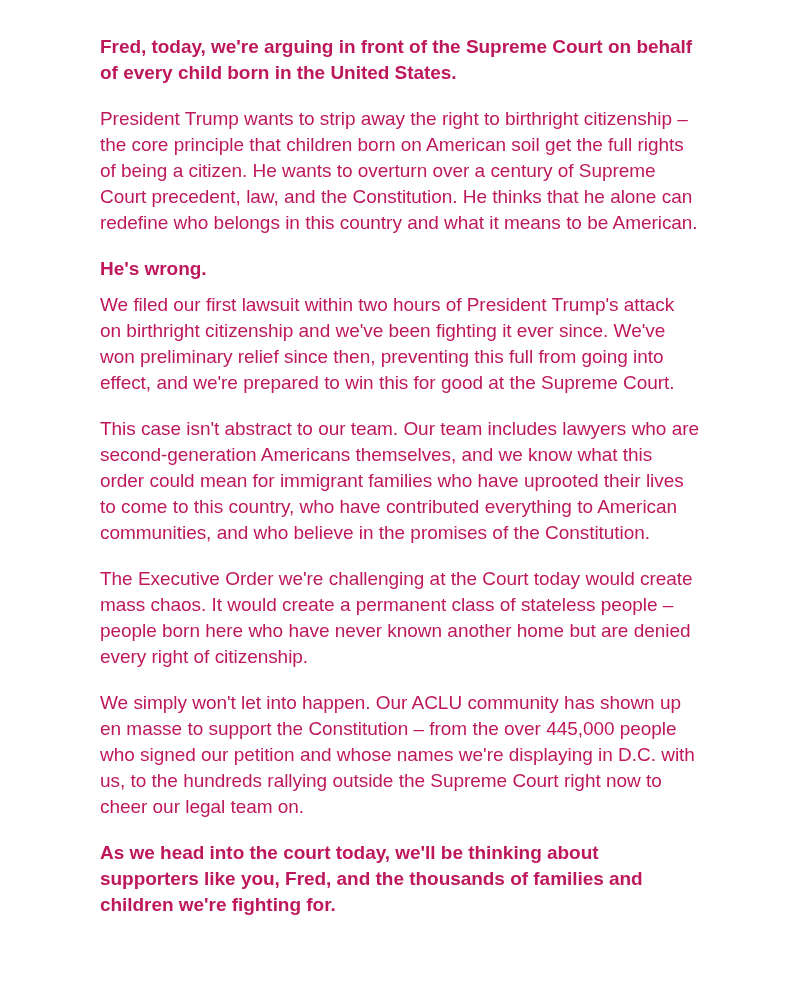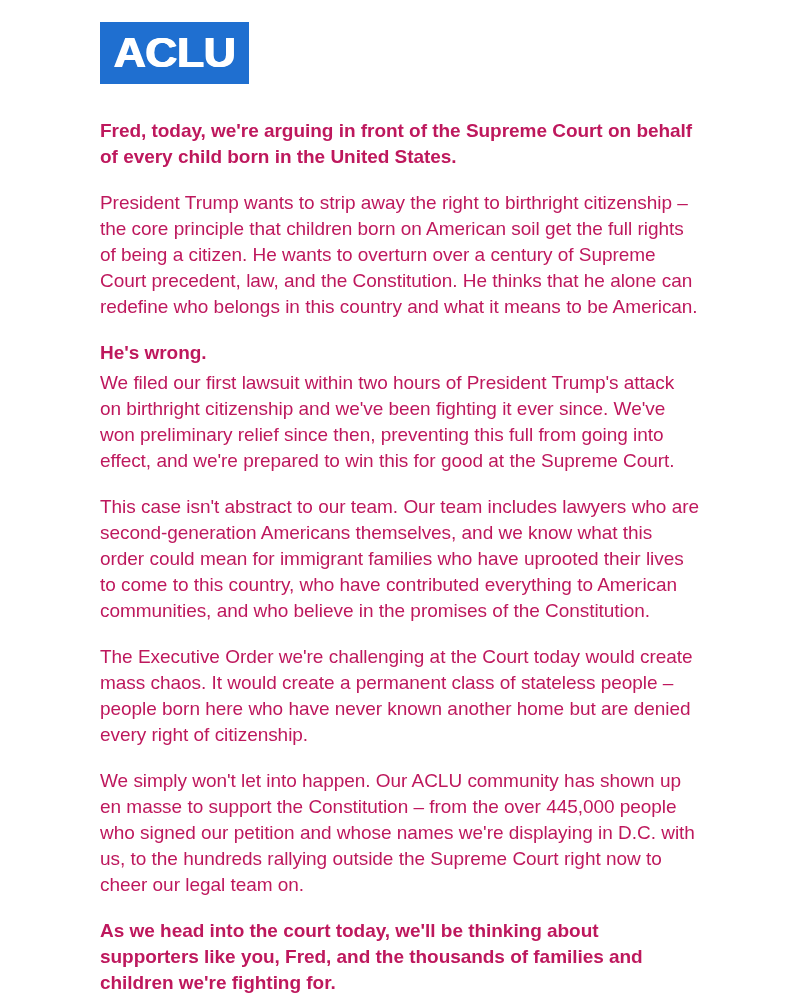--- a/index.html
+++ b/index.html
@@ -70,33 +70,28 @@
   }
   .body-copy p.closing-bold {
     font-weight: bold;
     margin-top: 8px;
   }
   .body-copy strong {
     font-weight: normal;
   }
   
   .body-copy p.gap-sm {
-    margin-bottom: 4px;
+    margin-bottom: 10px;
   }
 </style>
 </head>
 <body style="background: rgb(255, 255, 255); color: rgb(26, 26, 26);">
 
 <div class="email-wrap">
 
-  <div class="logo-header">
-    <a class="aclu-logo" style="background: rgb(31, 111, 208);">
-      <span class="wordmark" style="color: rgb(255, 255, 255);">ACLU</span>
-    </a>
-  </div>
 
   <div class="body-copy">
 
     <p class="lead">Fred, today, we're arguing in front of the Supreme Court on behalf of every child born in the United States.</p>
 
     <p>President Trump wants to strip away the right to birthright citizenship – the core principle that children born on American soil get the full rights of being a citizen. He wants to overturn over a century of Supreme Court precedent, law, and the Constitution. He thinks that he alone can redefine who belongs in this country and what it means to be American.</p>
 
     <p class="standalone-bold gap-sm">He's wrong.</p>
 
     <p>We filed our first lawsuit within two hours of President Trump's attack on birthright citizenship and we've been fighting it ever since. We've won preliminary relief since then, preventing this full from going into effect, and we're prepared to win this for good at the Supreme Court.</p>

